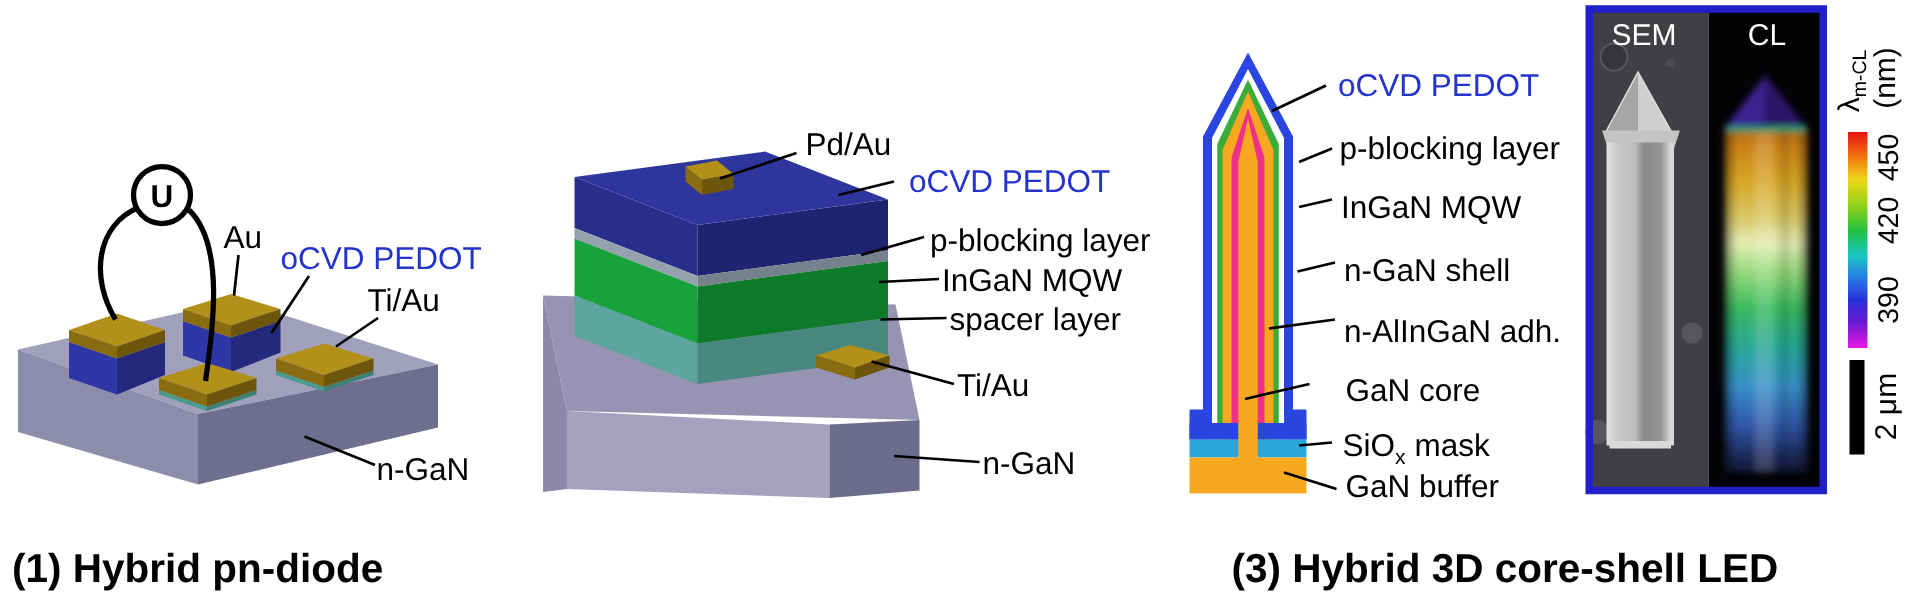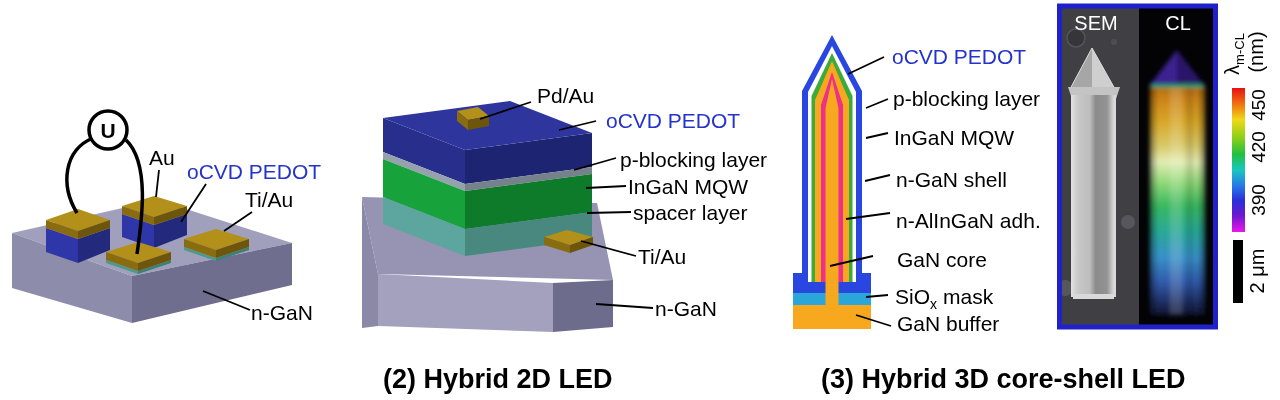--- a/index.html
+++ b/index.html
@@ -242,16 +242,16 @@
     <text transform="rotate(-90 189 54)" x="189" y="54" text-anchor="middle" font-size="20" fill="#000"><tspan>λ</tspan><tspan dy="5" font-size="13">m-CL</tspan></text>
     <text transform="rotate(-90 213 52)" x="213" y="52" text-anchor="middle" font-size="20" fill="#000">(nm)</text>
     <text class="bar-lbl" transform="rotate(-90 210 105)" x="210" y="105" text-anchor="middle" dominant-baseline="middle">450</text>
     <text class="bar-lbl" transform="rotate(-90 210 147)" x="210" y="147" text-anchor="middle" dominant-baseline="middle">420</text>
     <text class="bar-lbl" transform="rotate(-90 210 200)" x="210" y="200" text-anchor="middle" dominant-baseline="middle">390</text>
 
     <rect x="183" y="240" width="10" height="63" fill="#000000"></rect>
     <text transform="rotate(-90 209 271)" x="209" y="271" text-anchor="middle" font-size="20" fill="#000" dominant-baseline="middle">2 μm</text>
   </svg>
 
-  <div class="caption" style="left:383px">(2) Hybrid 2D LED</div>
+  <div class="caption" style="left:8px">(1) Hybrid pn-diode</div>
   <div class="caption" style="left:821px">(3) Hybrid 3D core-shell LED</div>
 
 </div>
 
 </body></html>

